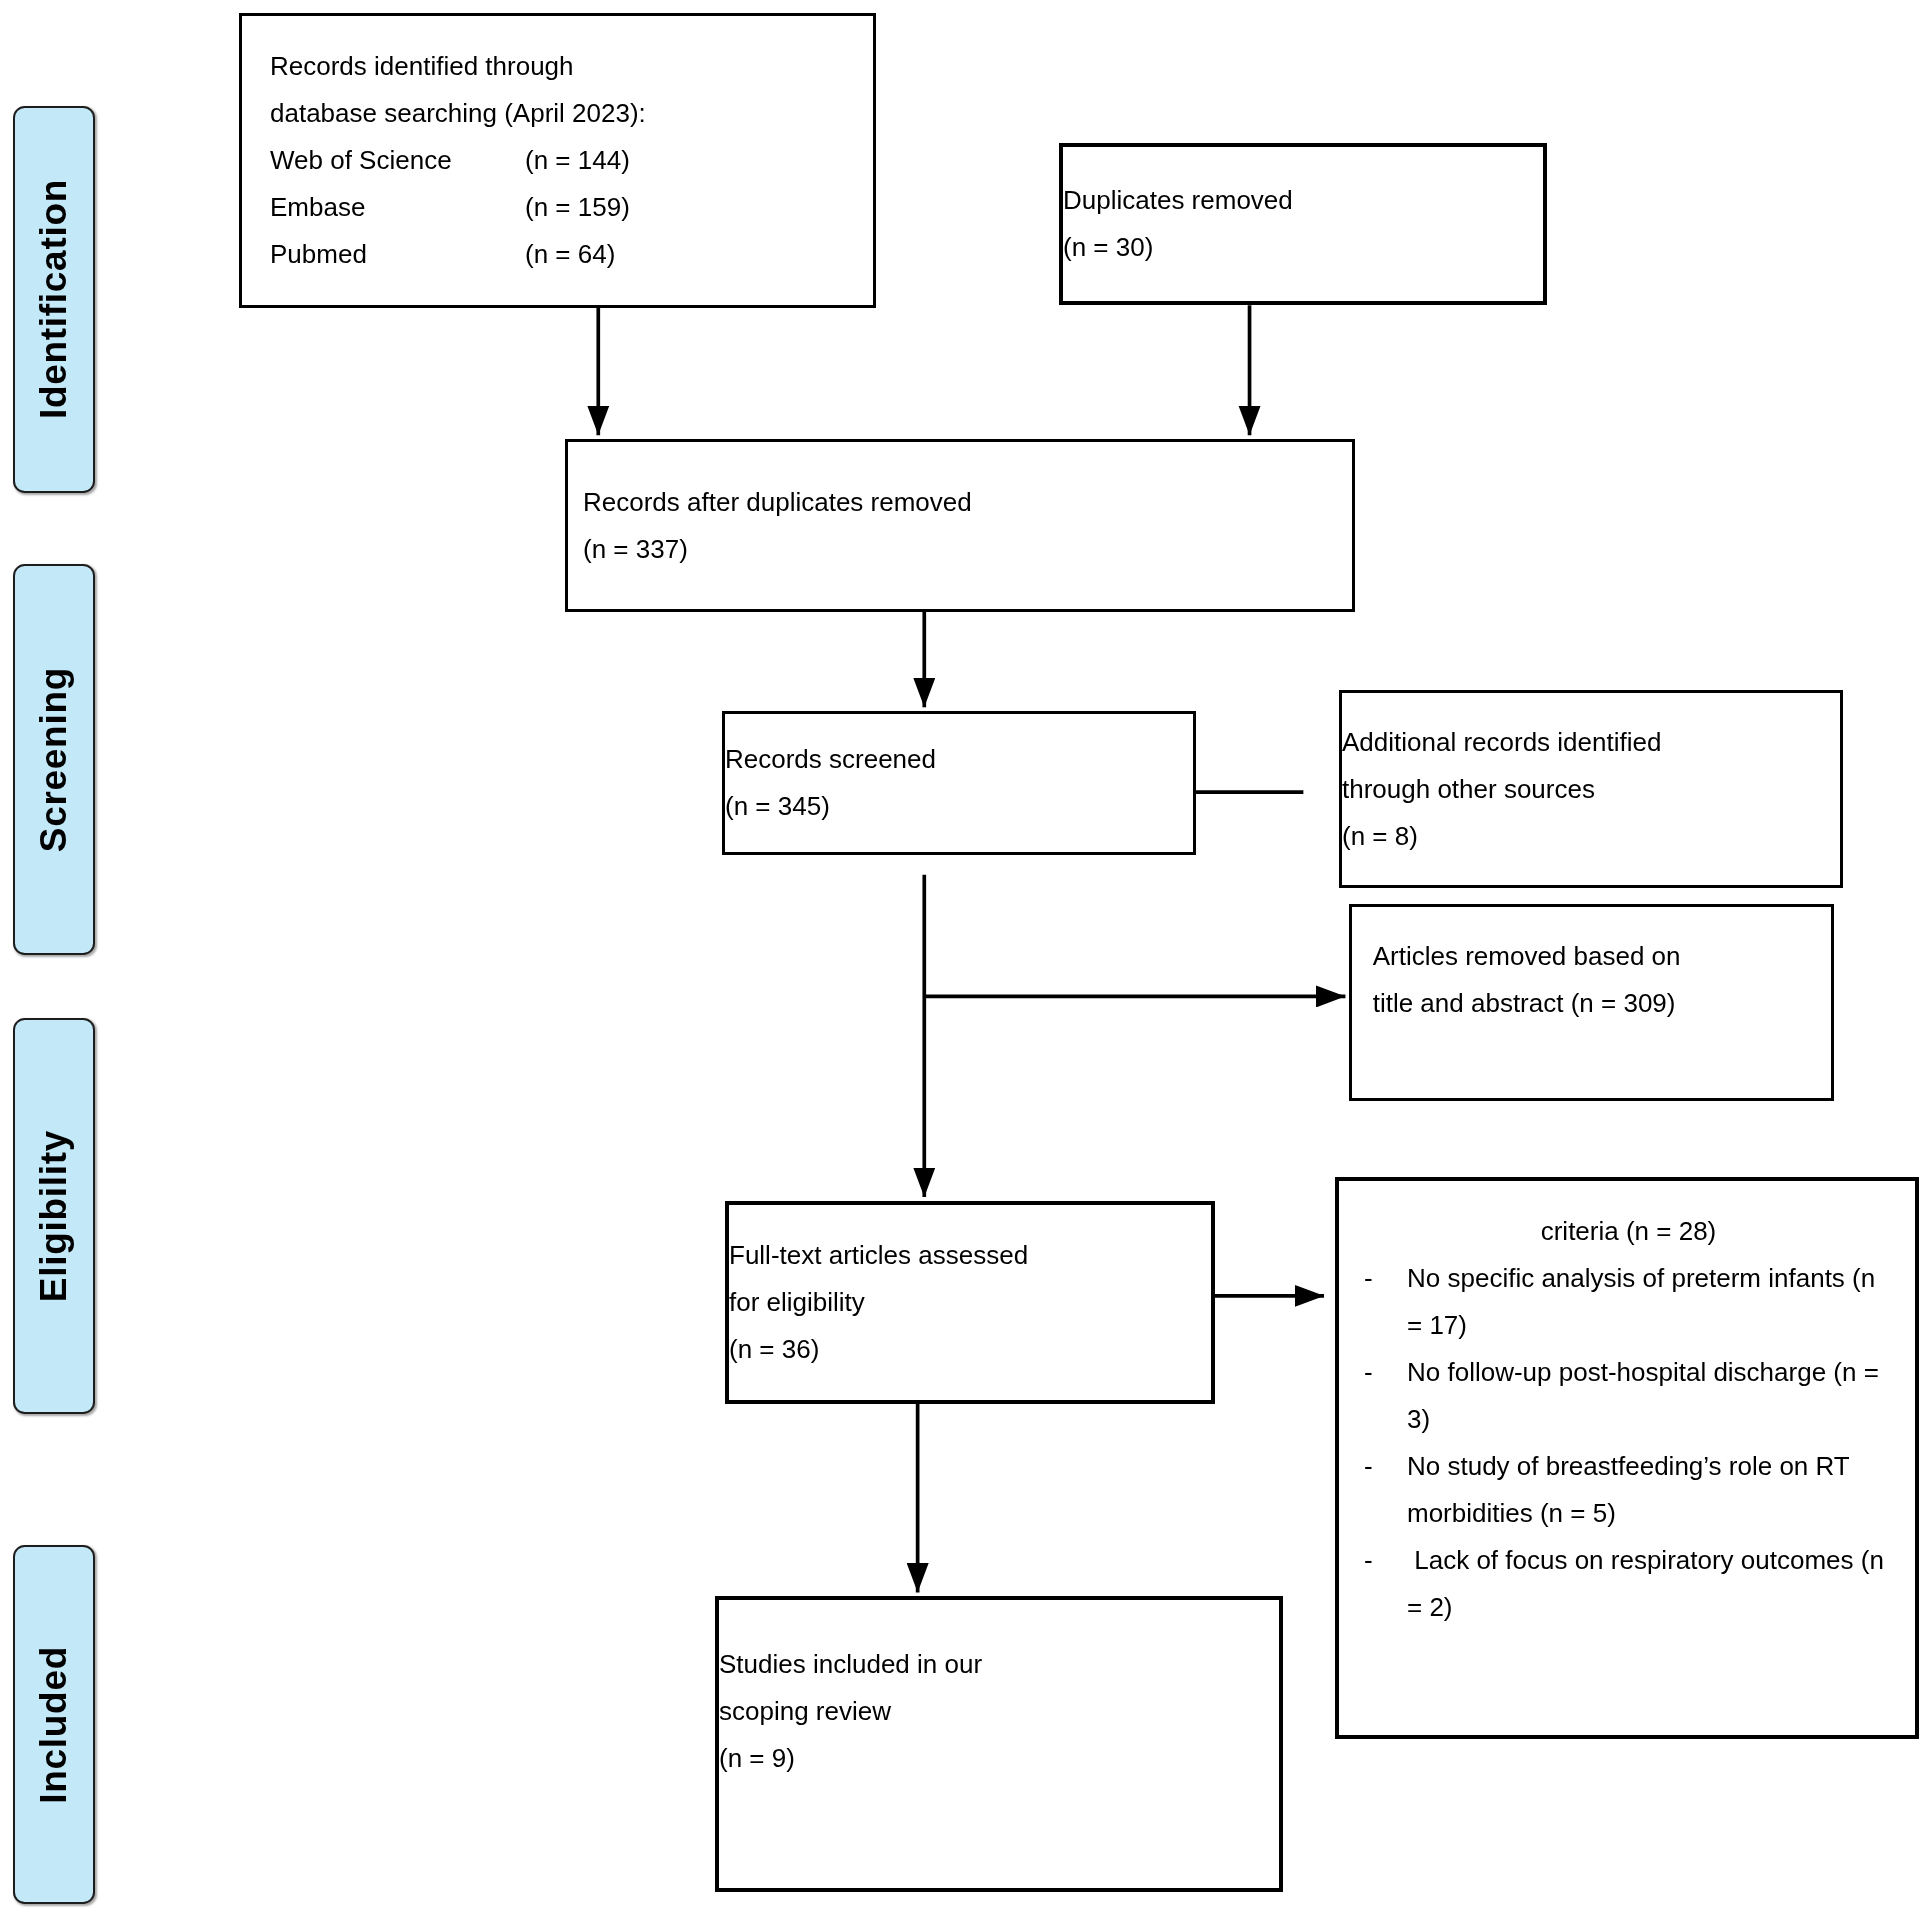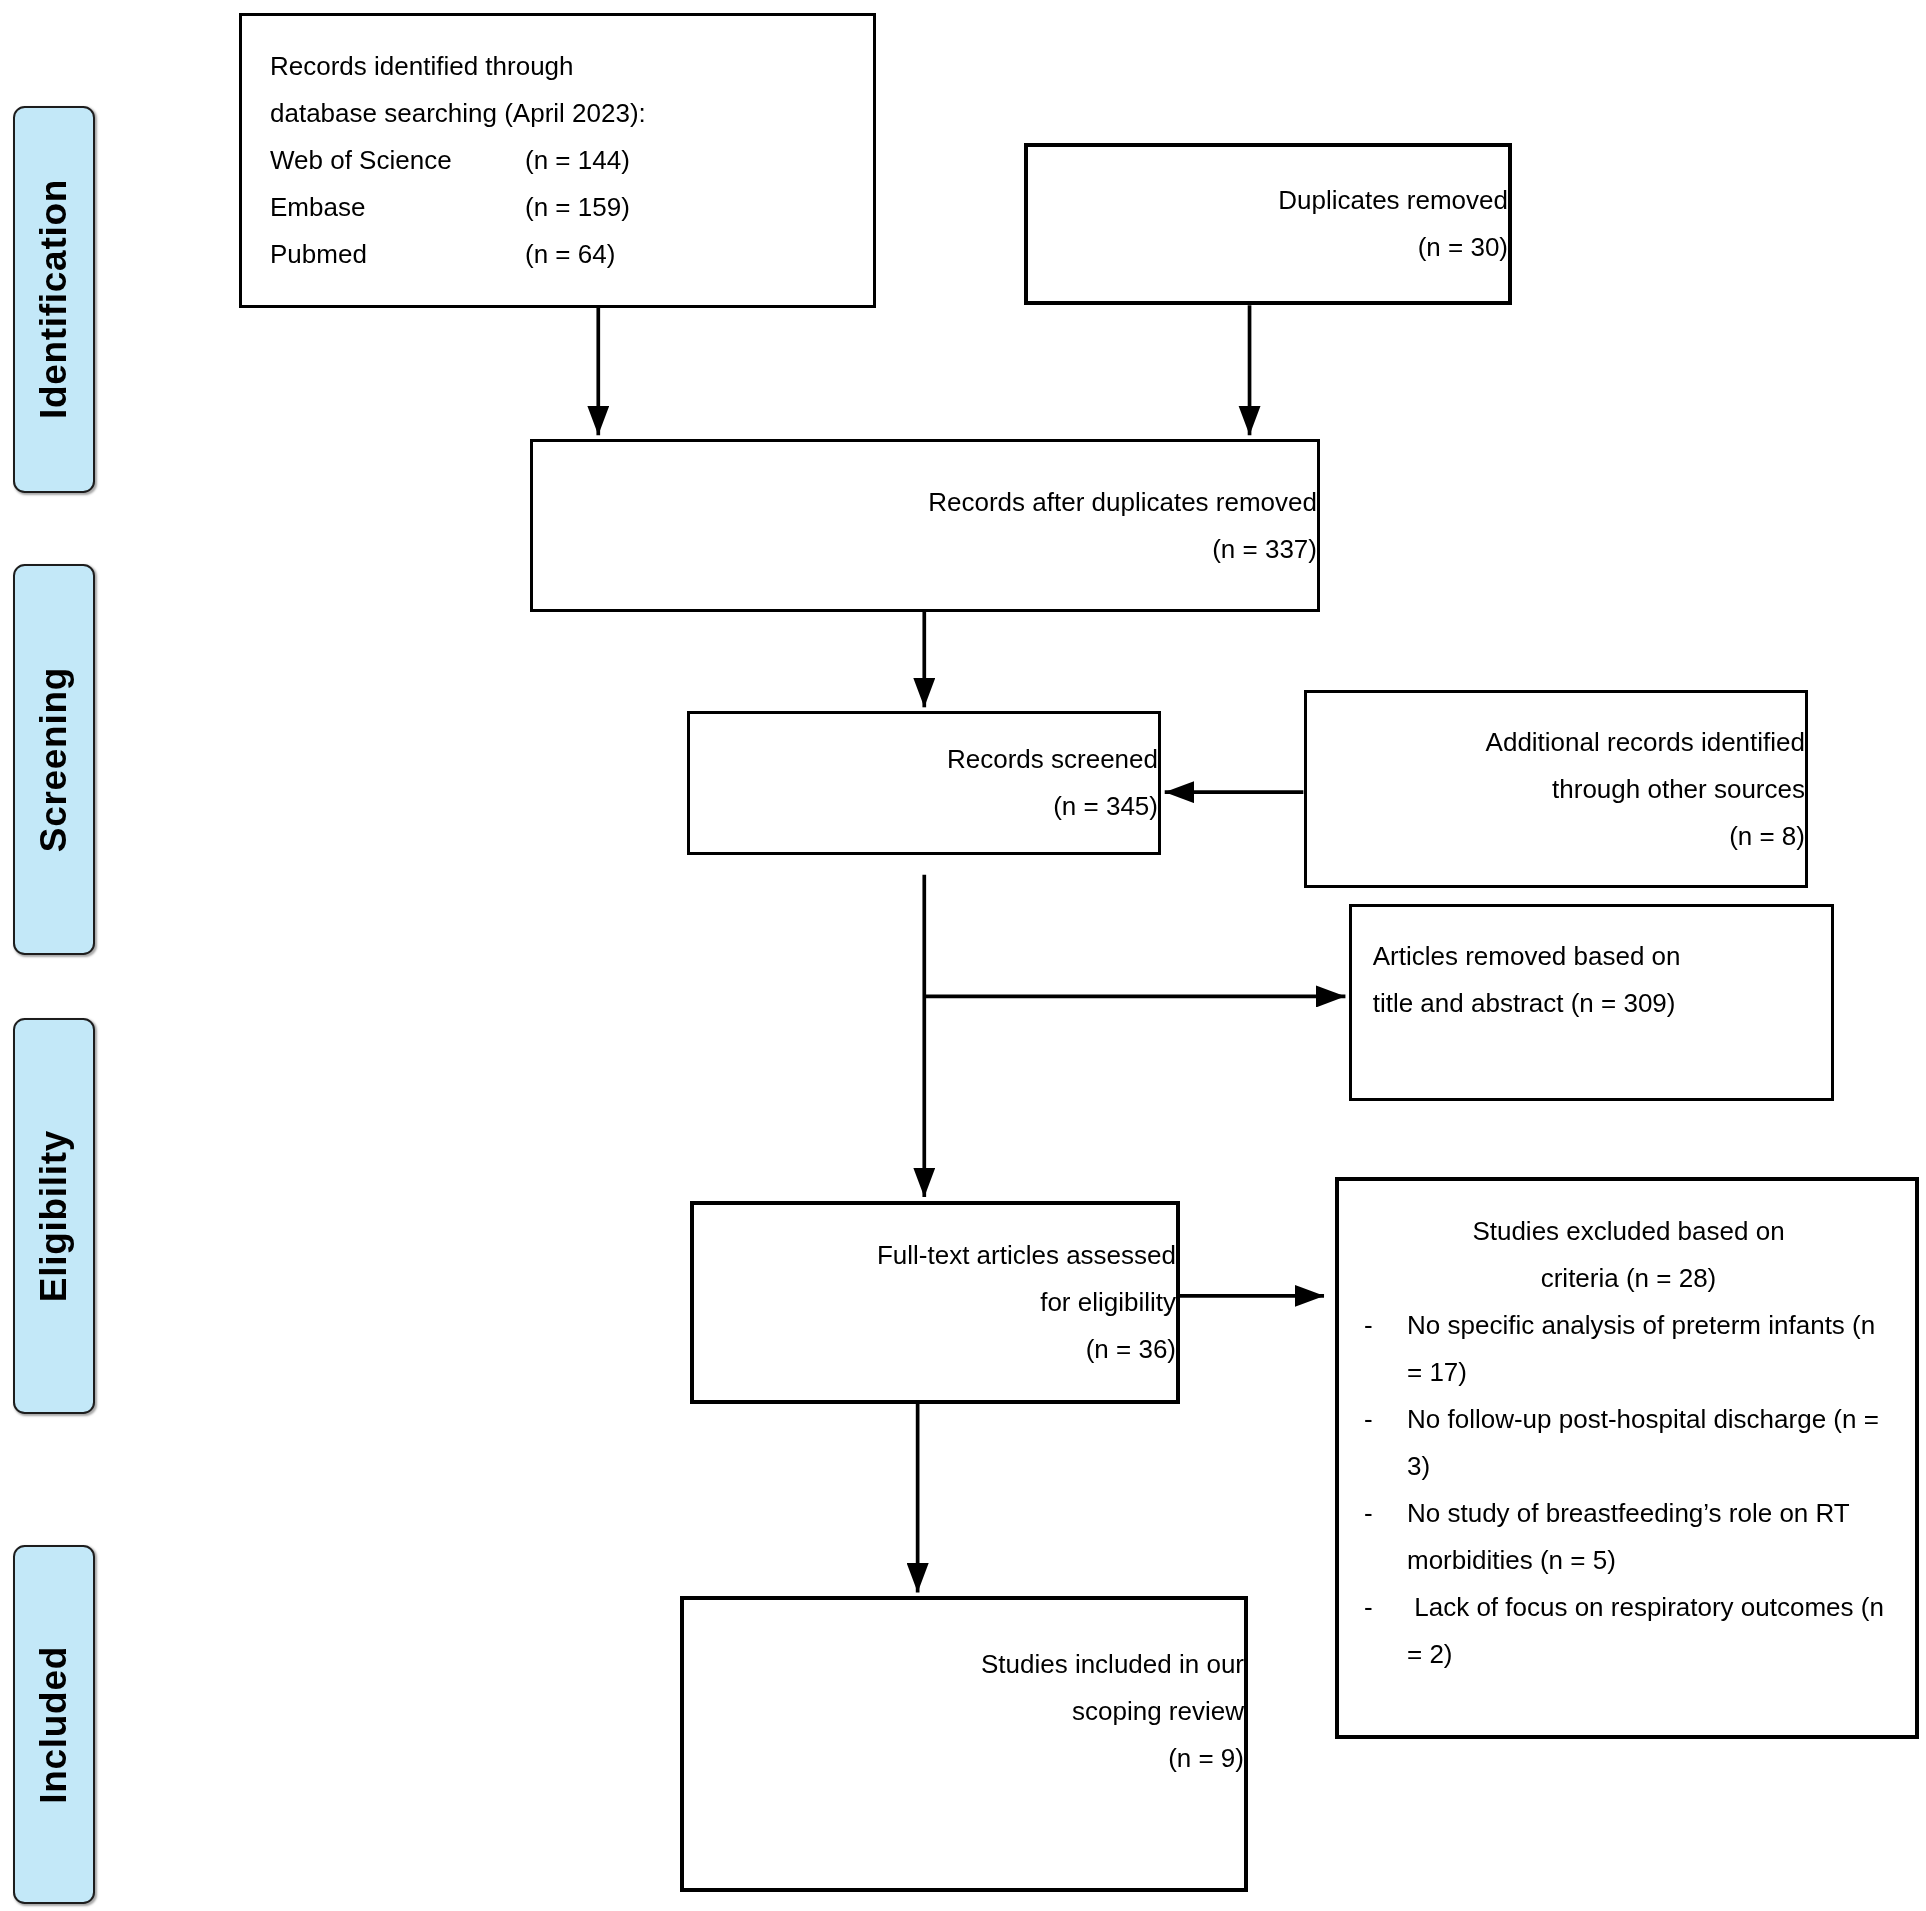--- a/index.html
+++ b/index.html
@@ -8,21 +8,21 @@
     font-family:"Liberation Sans","DejaVu Sans",sans-serif;color:#000;
   }
   .arrow-layer{position:absolute;left:0;top:0;width:1926px;height:1911px;}
   .box{
     position:absolute;box-sizing:border-box;background:#ffffff;
     border:3px solid #000;display:flex;flex-direction:column;justify-content:center;
     font-size:26px;line-height:47px;
   }
   .box.thick{border-width:4.4px;}
   .box.mid{border-width:3.7px;}
-  .box.center{align-items:flex-end;text-align:center;}
+  .box.center{align-items:flex-start;text-align:center;margin-left:35px;}
   .box.left-align{align-items:flex-start;text-align:left;}
   .line{white-space:nowrap;}
   .src-row{display:flex;white-space:nowrap;}
   .src-name{display:inline-block;width:255px;}
   .stage{
     position:absolute;box-sizing:border-box;background:#c3e8f8;
     border:2.2px solid #1d1d1d;border-radius:11.8px;
     display:flex;align-items:center;justify-content:center;
     box-shadow:1.5px 1.5px 2.2px rgba(0,0,0,0.35);
   }
@@ -113,21 +113,20 @@
     <div class="line">title and abstract (n = 309)</div>
   </div>
 
   <div class="box center thick" style="left:690px;top:1201px;width:490px;height:203px;">
     <div class="line">Full-text articles assessed</div>
     <div class="line">for eligibility</div>
     <div class="line">(n = 36)</div>
   </div>
 
   <div class="box left-align thick" style="left:1335px;top:1177px;width:584px;height:562px;padding:26.6px 19px 7.4px 22px;justify-content:flex-start;">
-    <div class="excl-header">Studies excluded based on</div>
     <div class="excl-header">criteria (n = 28)</div>
     <div class="excl-body">
       <div class="reason">
         <span class="marker">-</span>
         <span class="rtext">No specific analysis of preterm infants (n = 17)</span>
       </div>
       <div class="reason">
         <span class="marker">-</span>
         <span class="rtext">No follow-up post-hospital discharge (n = 3)</span>
       </div>

